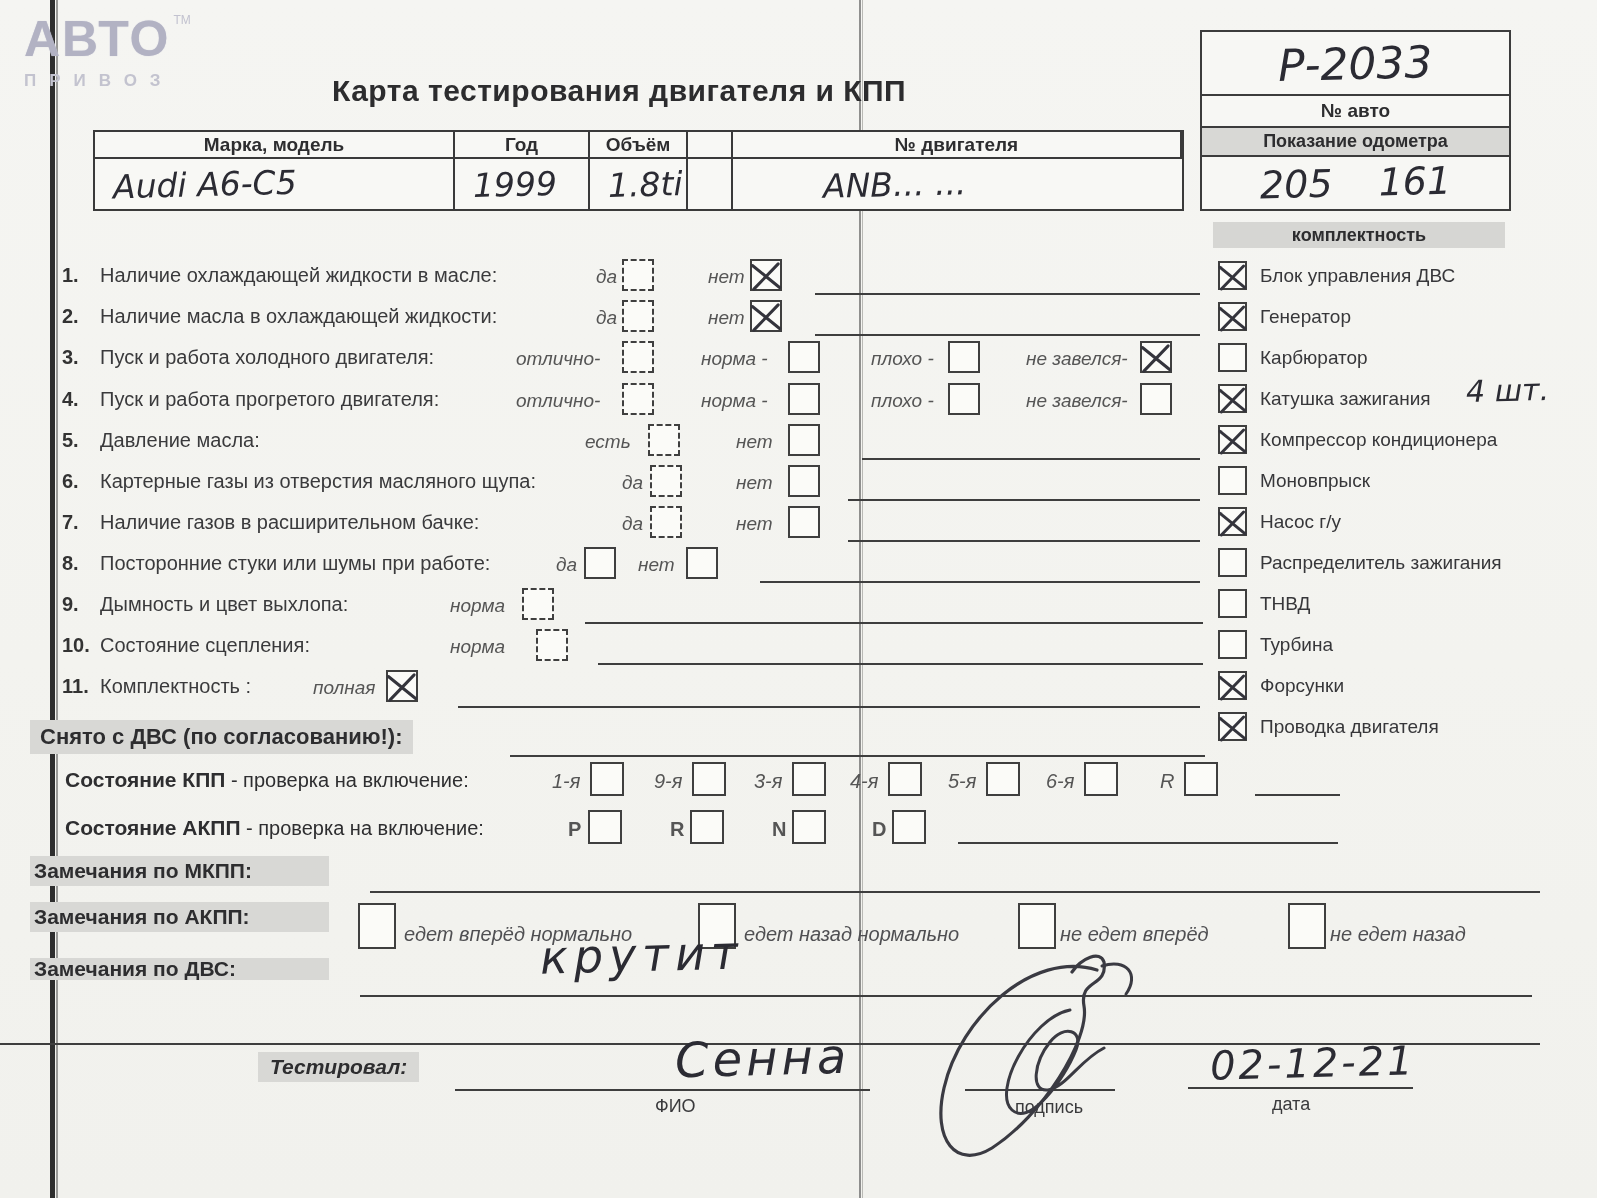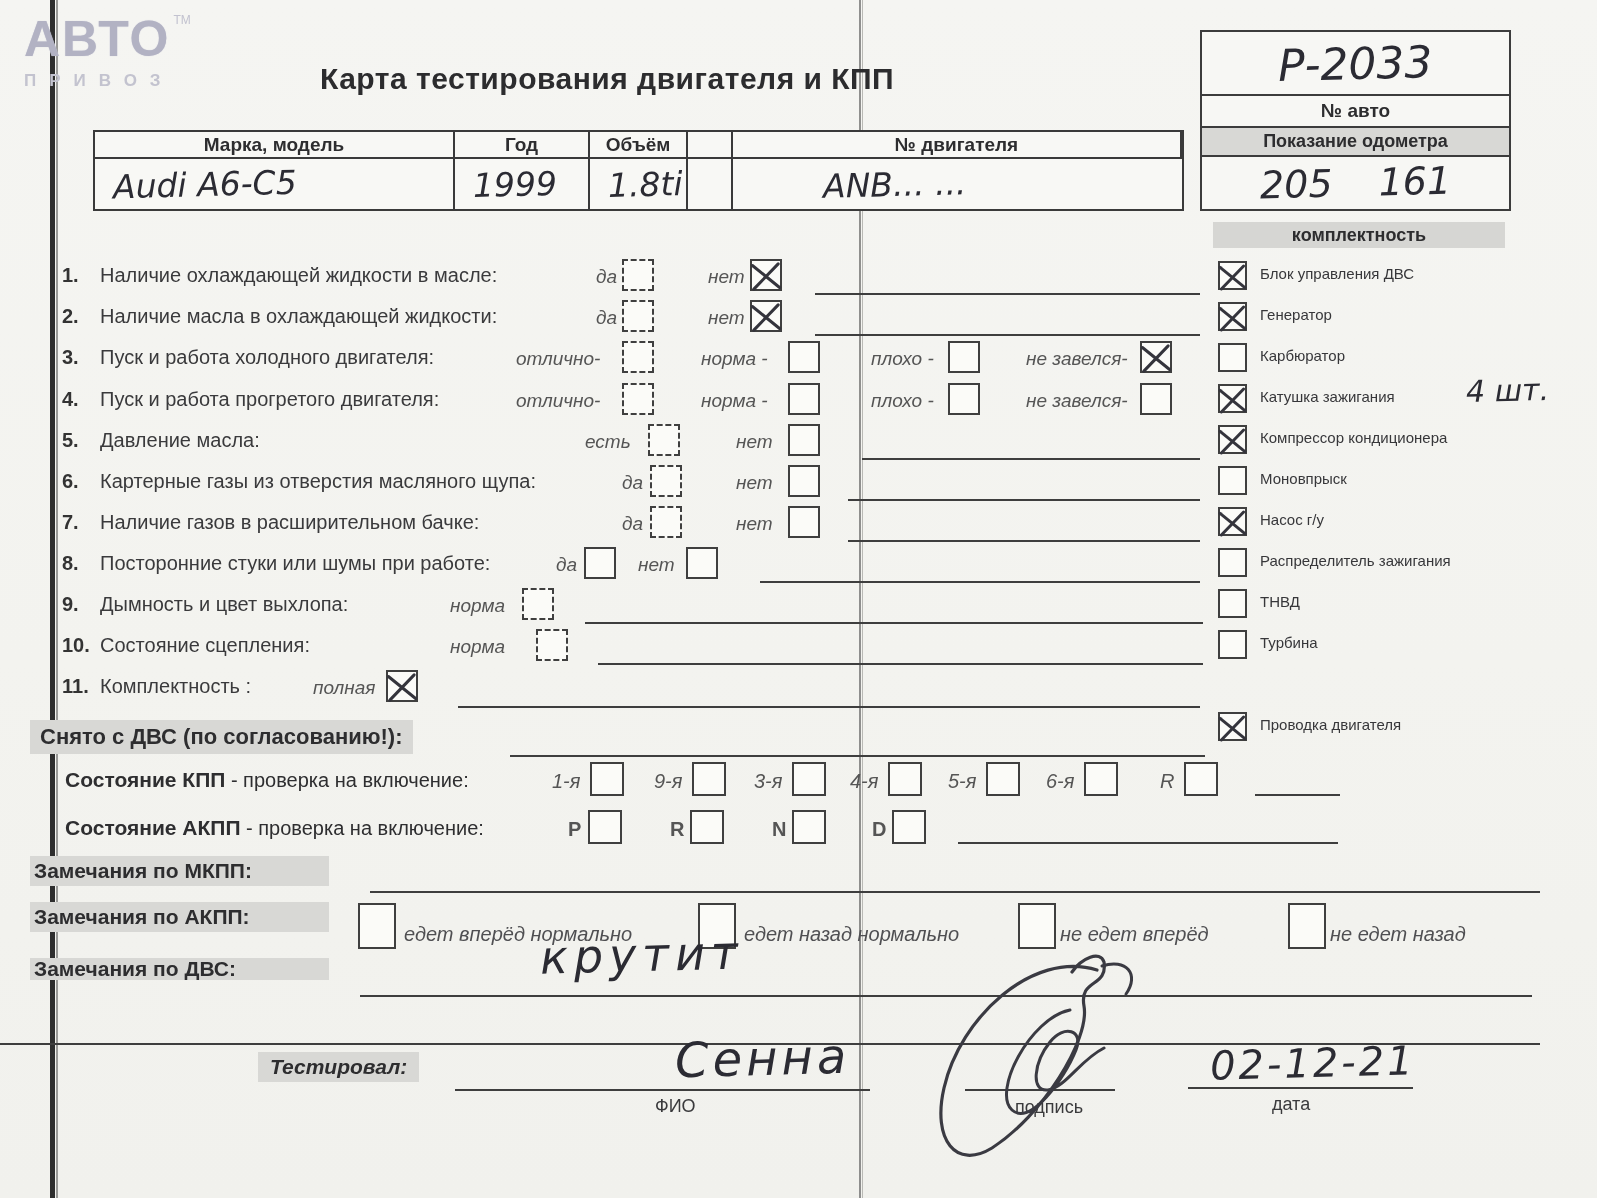--- a/index.html
+++ b/index.html
@@ -13,21 +13,21 @@
   .scan-edge2{position:absolute;top:0;bottom:0;left:56px;width:2px;background:#9a9a98;}
   .fold{position:absolute;top:0;bottom:0;left:859px;width:2px;background:#4c4c4c;opacity:.6;}
   .fold2{position:absolute;top:0;bottom:0;left:862px;width:1px;background:#b9b9b5;}
 
   .logo{position:absolute;left:24px;top:14px;line-height:1;}
   .logo .brand{font-weight:bold;font-size:50px;letter-spacing:2px;color:#b2b2c3;
     text-shadow:0 0 1px #c8c8d6;}
   .logo .tm{font-size:12px;color:#c2c2cf;vertical-align:top;margin-left:3px;}
   .logo .sub{margin-top:8px;font-size:17px;letter-spacing:13px;color:#c3c3cf;font-weight:bold;}
 
-  .title{position:absolute;left:320px;top:62px;margin:0;font-size:30px;font-weight:bold;color:#2c2c2e;letter-spacing:.5px;}
+  .title{position:absolute;left:320px;top:62px;margin:12px;font-size:30px;font-weight:bold;color:#2c2c2e;letter-spacing:.5px;}
 
   
   .autobox{position:absolute;left:1200px;top:30px;width:307px;border:2px solid #3c3c3c;background:#f7f7f4;}
   .autobox .hand-num{height:62px;display:flex;align-items:center;justify-content:center;}
   .autobox .r-label{border-top:2px solid #3c3c3c;height:30px;display:flex;align-items:center;justify-content:center;font-size:19px;font-weight:bold;color:#2d2d2f;}
   .autobox .r-odo{border-top:2px solid #3c3c3c;height:27px;display:flex;align-items:center;justify-content:center;font-size:18px;font-weight:bold;background:#d8d8d5;color:#2d2d2f;}
   .autobox .hand-odo{border-top:2px solid #3c3c3c;height:52px;display:flex;align-items:center;justify-content:center;word-spacing:34px;}
 
   
   .vtable{position:absolute;left:93px;top:130px;width:1087px;border:2px solid #3a3a3a;background:#f8f8f5;
@@ -40,21 +40,21 @@
 
   .hand{font-family:"DejaVu Sans", sans-serif;font-style:italic;color:#2b2b33;transform:rotate(-1.5deg);white-space:nowrap;}
   .hand.big{font-size:38px;}
   .hand.mid{font-size:33px;}
 
   
   .eq-heading{position:absolute;left:1213px;top:222px;width:292px;height:26px;background:#d6d6d3;
     display:flex;align-items:center;justify-content:center;font-size:18px;font-weight:bold;color:#2d2d2f;}
   .eq-item{position:absolute;left:1218px;width:375px;height:41px;}
   .eq-item .cb{left:0;top:3px;width:29px;height:29px;}
-  .eq-item .eq-label{position:absolute;left:42px;top:7px;font-size:15px;color:#37373a;}
+  .eq-item .eq-label{position:absolute;left:42px;top:7px;font-size:19px;color:#37373a;}
   .eq-item .eq-note{position:absolute;left:248px;top:-8px;font-size:30px;}
 
   
   .cb{position:absolute;width:32px;height:32px;border:2px solid #3f3f3f;background:#fbfbf8;box-sizing:border-box;}
   .cb.dashed{border-style:dashed;}
   .cb.checked::before,.cb.checked::after{content:"";position:absolute;left:-5px;right:-5px;top:50%;height:3px;background:#34343c;border-radius:2px;}
   .cb.checked::before{transform:rotate(39deg);}
   .cb.checked::after{transform:rotate(-46deg);}
 
   
@@ -165,20 +165,24 @@
     <span class="cb"></span>
     <span class="eq-label">Распределитель зажигания</span>
   </div>
   <div class="eq-item" style="top:627px">
     <span class="cb"></span>
     <span class="eq-label">Турбина</span>
   </div>
   <div class="eq-item" style="top:586px">
     <span class="cb"></span>
     <span class="eq-label">ТНВД</span>
+  </div>
+  <div class="eq-item" style="top:668px">
+    <span class="cb checked"></span>
+    <span class="eq-label">Форсунки</span>
   </div>
   <div class="eq-item" style="top:709px">
     <span class="cb checked"></span>
     <span class="eq-label">Проводка двигателя</span>
   </div>
 
   <div class="row" style="top:257px">
     <span class="num">1.</span>
     <span class="rtext">Наличие охлаждающей жидкости в масле:</span>
     <span class="opt-label" style="left:596px">да</span>

